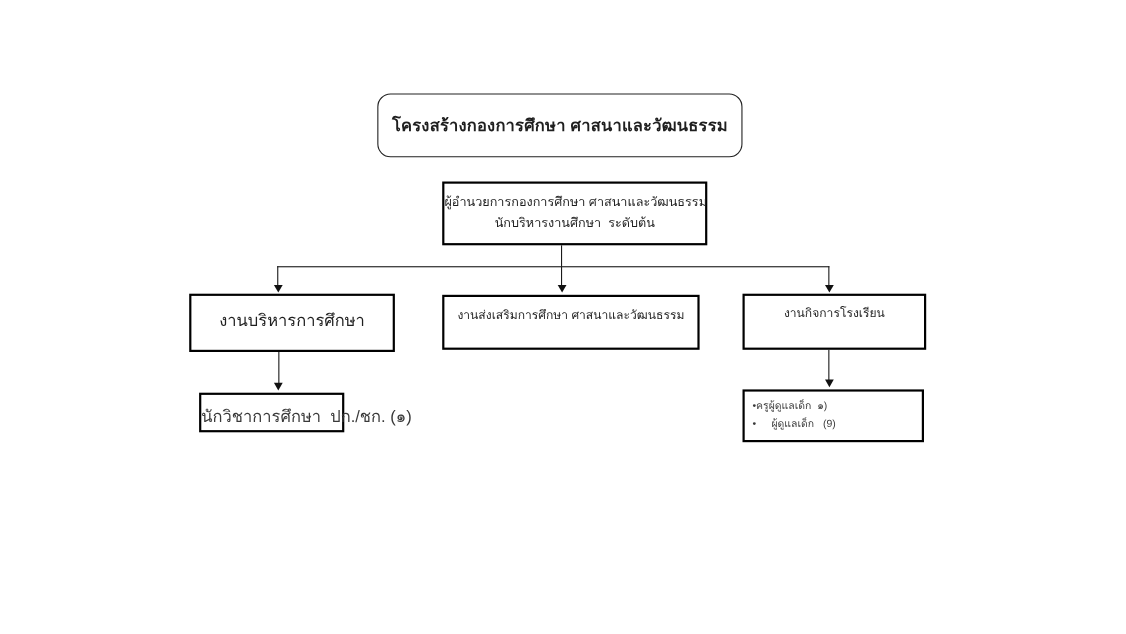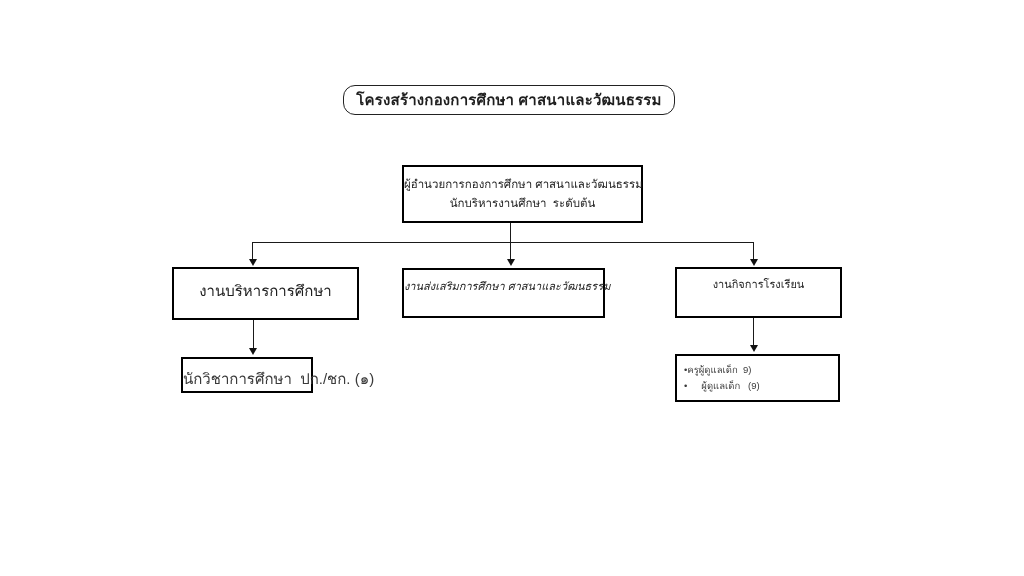--- a/index.html
+++ b/index.html
@@ -17,33 +17,33 @@
     overflow: hidden;
   }
   .node {
     position: absolute;
     background: #ffffff;
     border: 2px solid #000000;
     box-sizing: border-box;
     text-align: center;
   }
   .title-box {
-    left: 343px; top: 85px; width: 332px; height: 30px;
+    left: 343px; top: 85px; width: 332px; height: 58px;
     border: 1.6px solid #222222;
     border-radius: 12px;
     display: flex; align-items: center; justify-content: center;
     font-size: 15px; font-weight: bold; letter-spacing: 0.2px;
   }
   .director-box {
     left: 402px; top: 165px; width: 241px; height: 58px;
     padding-top: 8px;
     font-size: 11.5px; line-height: 19px;
   }
   .dept-left   { left: 172px; top: 267px; width: 187px; height: 53px; padding-top: 10px; font-size: 15px; }
-  .dept-mid    { left: 402px; top: 268px; width: 203px; height: 50px; padding-top: 7px;  font-size: 11px; font-style: italic; }
+  .dept-mid    { left: 402px; top: 268px; width: 234px; height: 50px; padding-top: 7px;  font-size: 11px; }
   .dept-right  { left: 675px; top: 267px; width: 167px; height: 51px; padding-top: 6px; font-size: 11px; }
   .staff-left {
     left: 181px; top: 357px; width: 132px; height: 36px;
     padding-top: 8px; font-size: 15px; color: #3a3a3a;
   }
   .staff-right {
     left: 675px; top: 354px; width: 165px; height: 48px;
     padding: 6px 4px 0 7px;
     font-size: 9.5px; line-height: 16px;
     text-align: left; color: #3a3a3a;
@@ -104,17 +104,17 @@
   <div class="arrowhead" style="left:249px; top:348px;"></div>
 
   <div class="vline" style="left:753px; top:318px; height:28px;"></div>
   <div class="arrowhead" style="left:749.5px; top:345px;"></div>
 
   <div class="node staff-left">
     <span class="label">นักวิชาการศึกษา  ปก./ชก. (๑)</span>
   </div>
 
   <div class="node staff-right">
-    <div class="row"><span>•</span><span>ครูผู้ดูแลเด็ก  9)</span></div>
+    <div class="row"><span>•</span><span>ครูผู้ดูแลเด็ก  ๑)</span></div>
     <div class="row"><span>•</span><span style="display:inline-block;width:14px;"></span><span>ผู้ดูแลเด็ก   (9)</span></div>
   </div>
 
 </div>
 
 </body></html>

